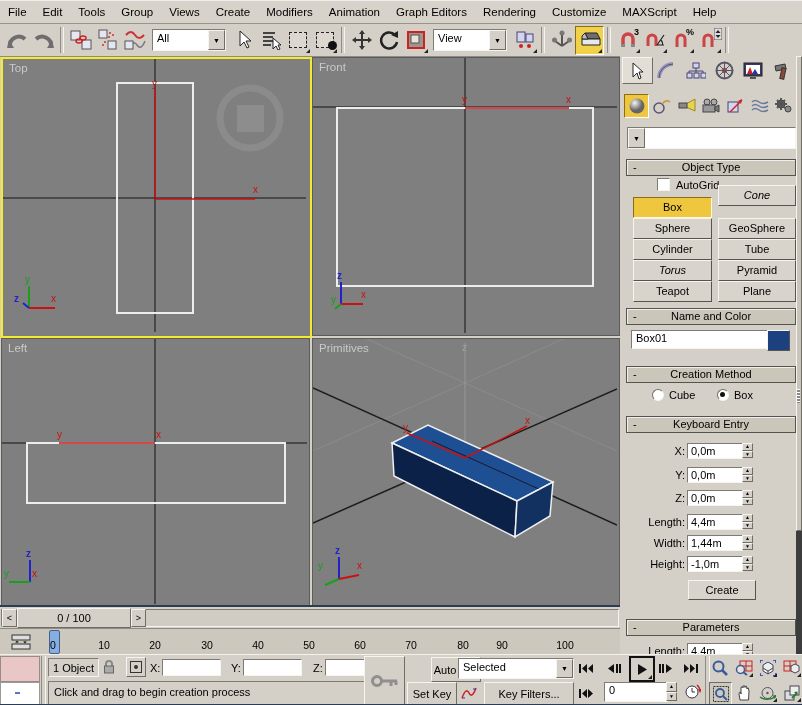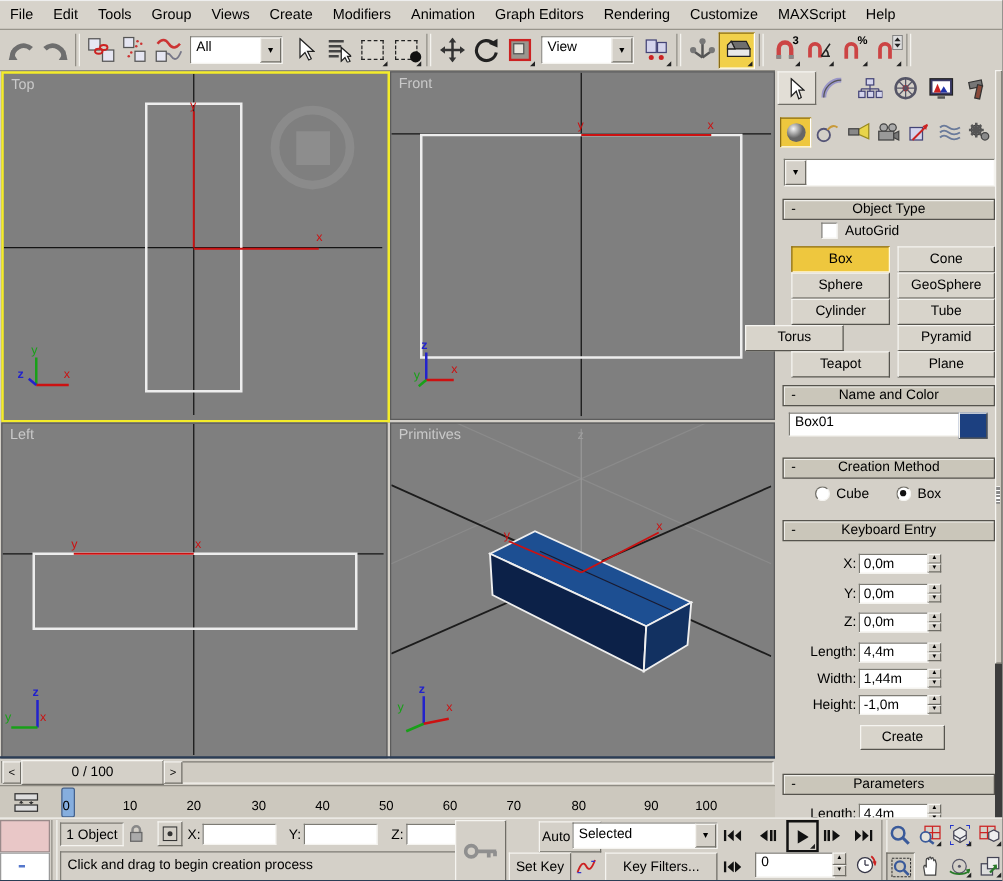--- a/index.html
+++ b/index.html
@@ -474,26 +474,26 @@
 
   <div class="rollhead" style="top:158px;">
     <span class="minus">-</span>
     <span>Object Type</span>
   </div>
   <div class="abs" style="left:657px;top:177px;width:13px;height:13px;">
       <div class="sunken" style="width:11px;height:11px;"></div>
     </div>
   <span class="abs" style="left:676px;top:178px;">AutoGrid</span>
   <div class="obtn active" style="left:633px;top:196px;width:77px;height:19px;">Box</div>
-  <div class="obtn" style="left:718px;top:196px;width:76px;height:19px;">Cone</div>
+  <div class="obtn" style="left:718px;top:184px;width:76px;height:19px;font-style:italic;">Cone</div>
   <div class="obtn" style="left:633px;top:217px;width:77px;height:19px;">Sphere</div>
   <div class="obtn" style="left:718px;top:217px;width:76px;height:19px;">GeoSphere</div>
   <div class="obtn" style="left:633px;top:238px;width:77px;height:19px;">Cylinder</div>
   <div class="obtn" style="left:718px;top:238px;width:76px;height:19px;">Tube</div>
-  <div class="obtn" style="left:596px;top:259px;width:77px;height:19px;">Torus</div>
+  <div class="obtn" style="left:633px;top:259px;width:77px;height:19px;font-style:italic;">Torus</div>
   <div class="obtn" style="left:718px;top:259px;width:76px;height:19px;">Pyramid</div>
   <div class="obtn" style="left:633px;top:280px;width:77px;height:19px;">Teapot</div>
   <div class="obtn" style="left:718px;top:280px;width:76px;height:19px;">Plane</div>
 
   <div class="rollhead" style="top:307px;">
     <span class="minus">-</span>
     <span>Name and Color</span>
   </div>
   <div class="sunken abs" style="left:631px;top:329px;width:130px;height:16px;padding:1px 17px 0 4px;">Box01</div>
   <div class="abs" style="left:767px;top:329px;width:21px;height:19px;background:#1c4080;border:1px solid;border-color:#f5f4f0 #56544e #56544e #f5f4f0;"></div>
@@ -594,21 +594,21 @@
     <div class="abs" style="left:49px;top:1px;width:9px;height:22px;background:#86aede;border:1px solid #44618c;border-radius:2px;"></div>
     <span class="ticklabel" style="left:38px;">0</span>
     <span class="ticklabel" style="left:89px;">10</span>
     <span class="ticklabel" style="left:140px;">20</span>
     <span class="ticklabel" style="left:192px;">30</span>
     <span class="ticklabel" style="left:243px;">40</span>
     <span class="ticklabel" style="left:294px;">50</span>
     <span class="ticklabel" style="left:345px;">60</span>
     <span class="ticklabel" style="left:396px;">70</span>
     <span class="ticklabel" style="left:448px;text-align:center;">80</span>
-    <span class="ticklabel" style="left:506px;">90</span>
+    <span class="ticklabel" style="left:487px;">90</span>
     <span class="ticklabel" style="left:550px;">100</span>
   </div>
 
   <div class="abs" style="left:0;top:653px;width:802px;height:52px;background:#d4d0c8;border-top:1px solid #f2f1ed;"></div>
 
   <div class="abs" style="left:0;top:655px;width:38px;height:24px;background:#e9c7c7;border:1px solid #9a8a8a;"></div>
   <div class="abs" style="left:0;top:681px;width:38px;height:22px;background:#fff;border:1px solid #9a9a9a;">
       <div style="width:5px;height:2px;background:#5577cc;margin:9px 0 0 14px;"></div>
     </div>
   <div class="abs" style="left:41px;top:655px;width:3px;height:48px;border-left:1px solid #908d85;border-right:1px solid #f4f3ef;"></div>

